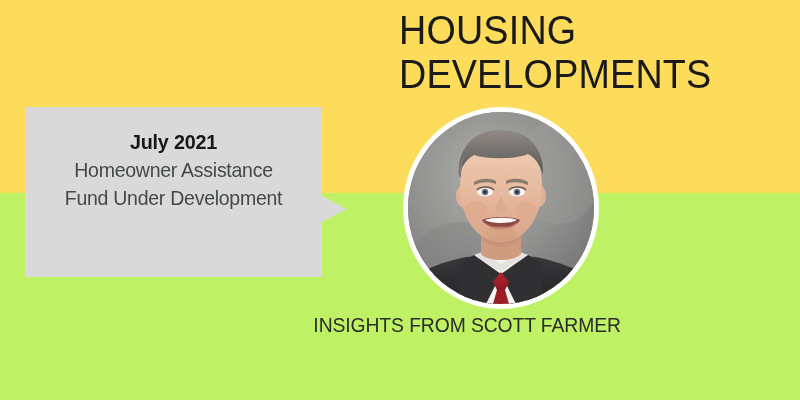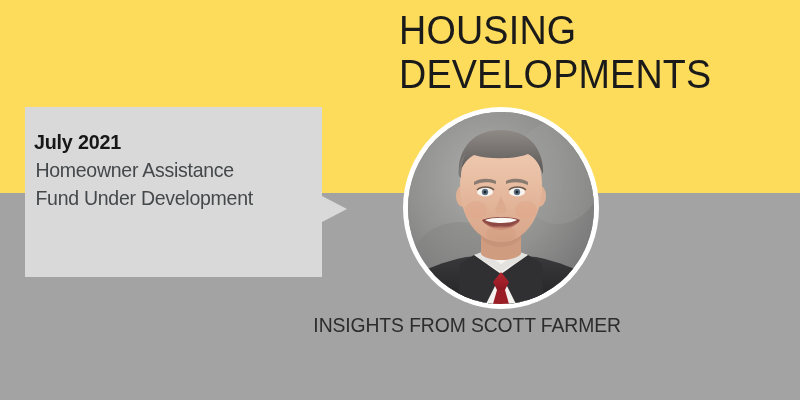--- a/index.html
+++ b/index.html
@@ -5,21 +5,21 @@
   html, body {
     margin: 0;
     padding: 0;
     background: #ffffff;
   }
 
   #canvas {
     position: relative;
     width: 800px;
     height: 400px;
-    background: #a3a3a3;
+    background: #bef264;
     overflow: hidden;
     font-family: "Liberation Sans", sans-serif;
     -webkit-font-smoothing: antialiased;
   }
 
   
   .banner-band {
     position: absolute;
     left: 0;
     top: 0;
@@ -67,20 +67,21 @@
     border-top: 13px solid transparent;
     border-bottom: 13px solid transparent;
     border-left: 25px solid #d9d9d9;
   }
 
   .callout-text {
     position: absolute;
     left: 25px;
     top: 128px;
     width: 297px;
+    text-align: center;
     color: #3f3f3f;
   }
 
   .callout-date {
     display: block;
     font-family: "Liberation Sans", sans-serif;
     font-size: 21px;
     font-weight: bold;
     color: #171717;
     line-height: 28px;

